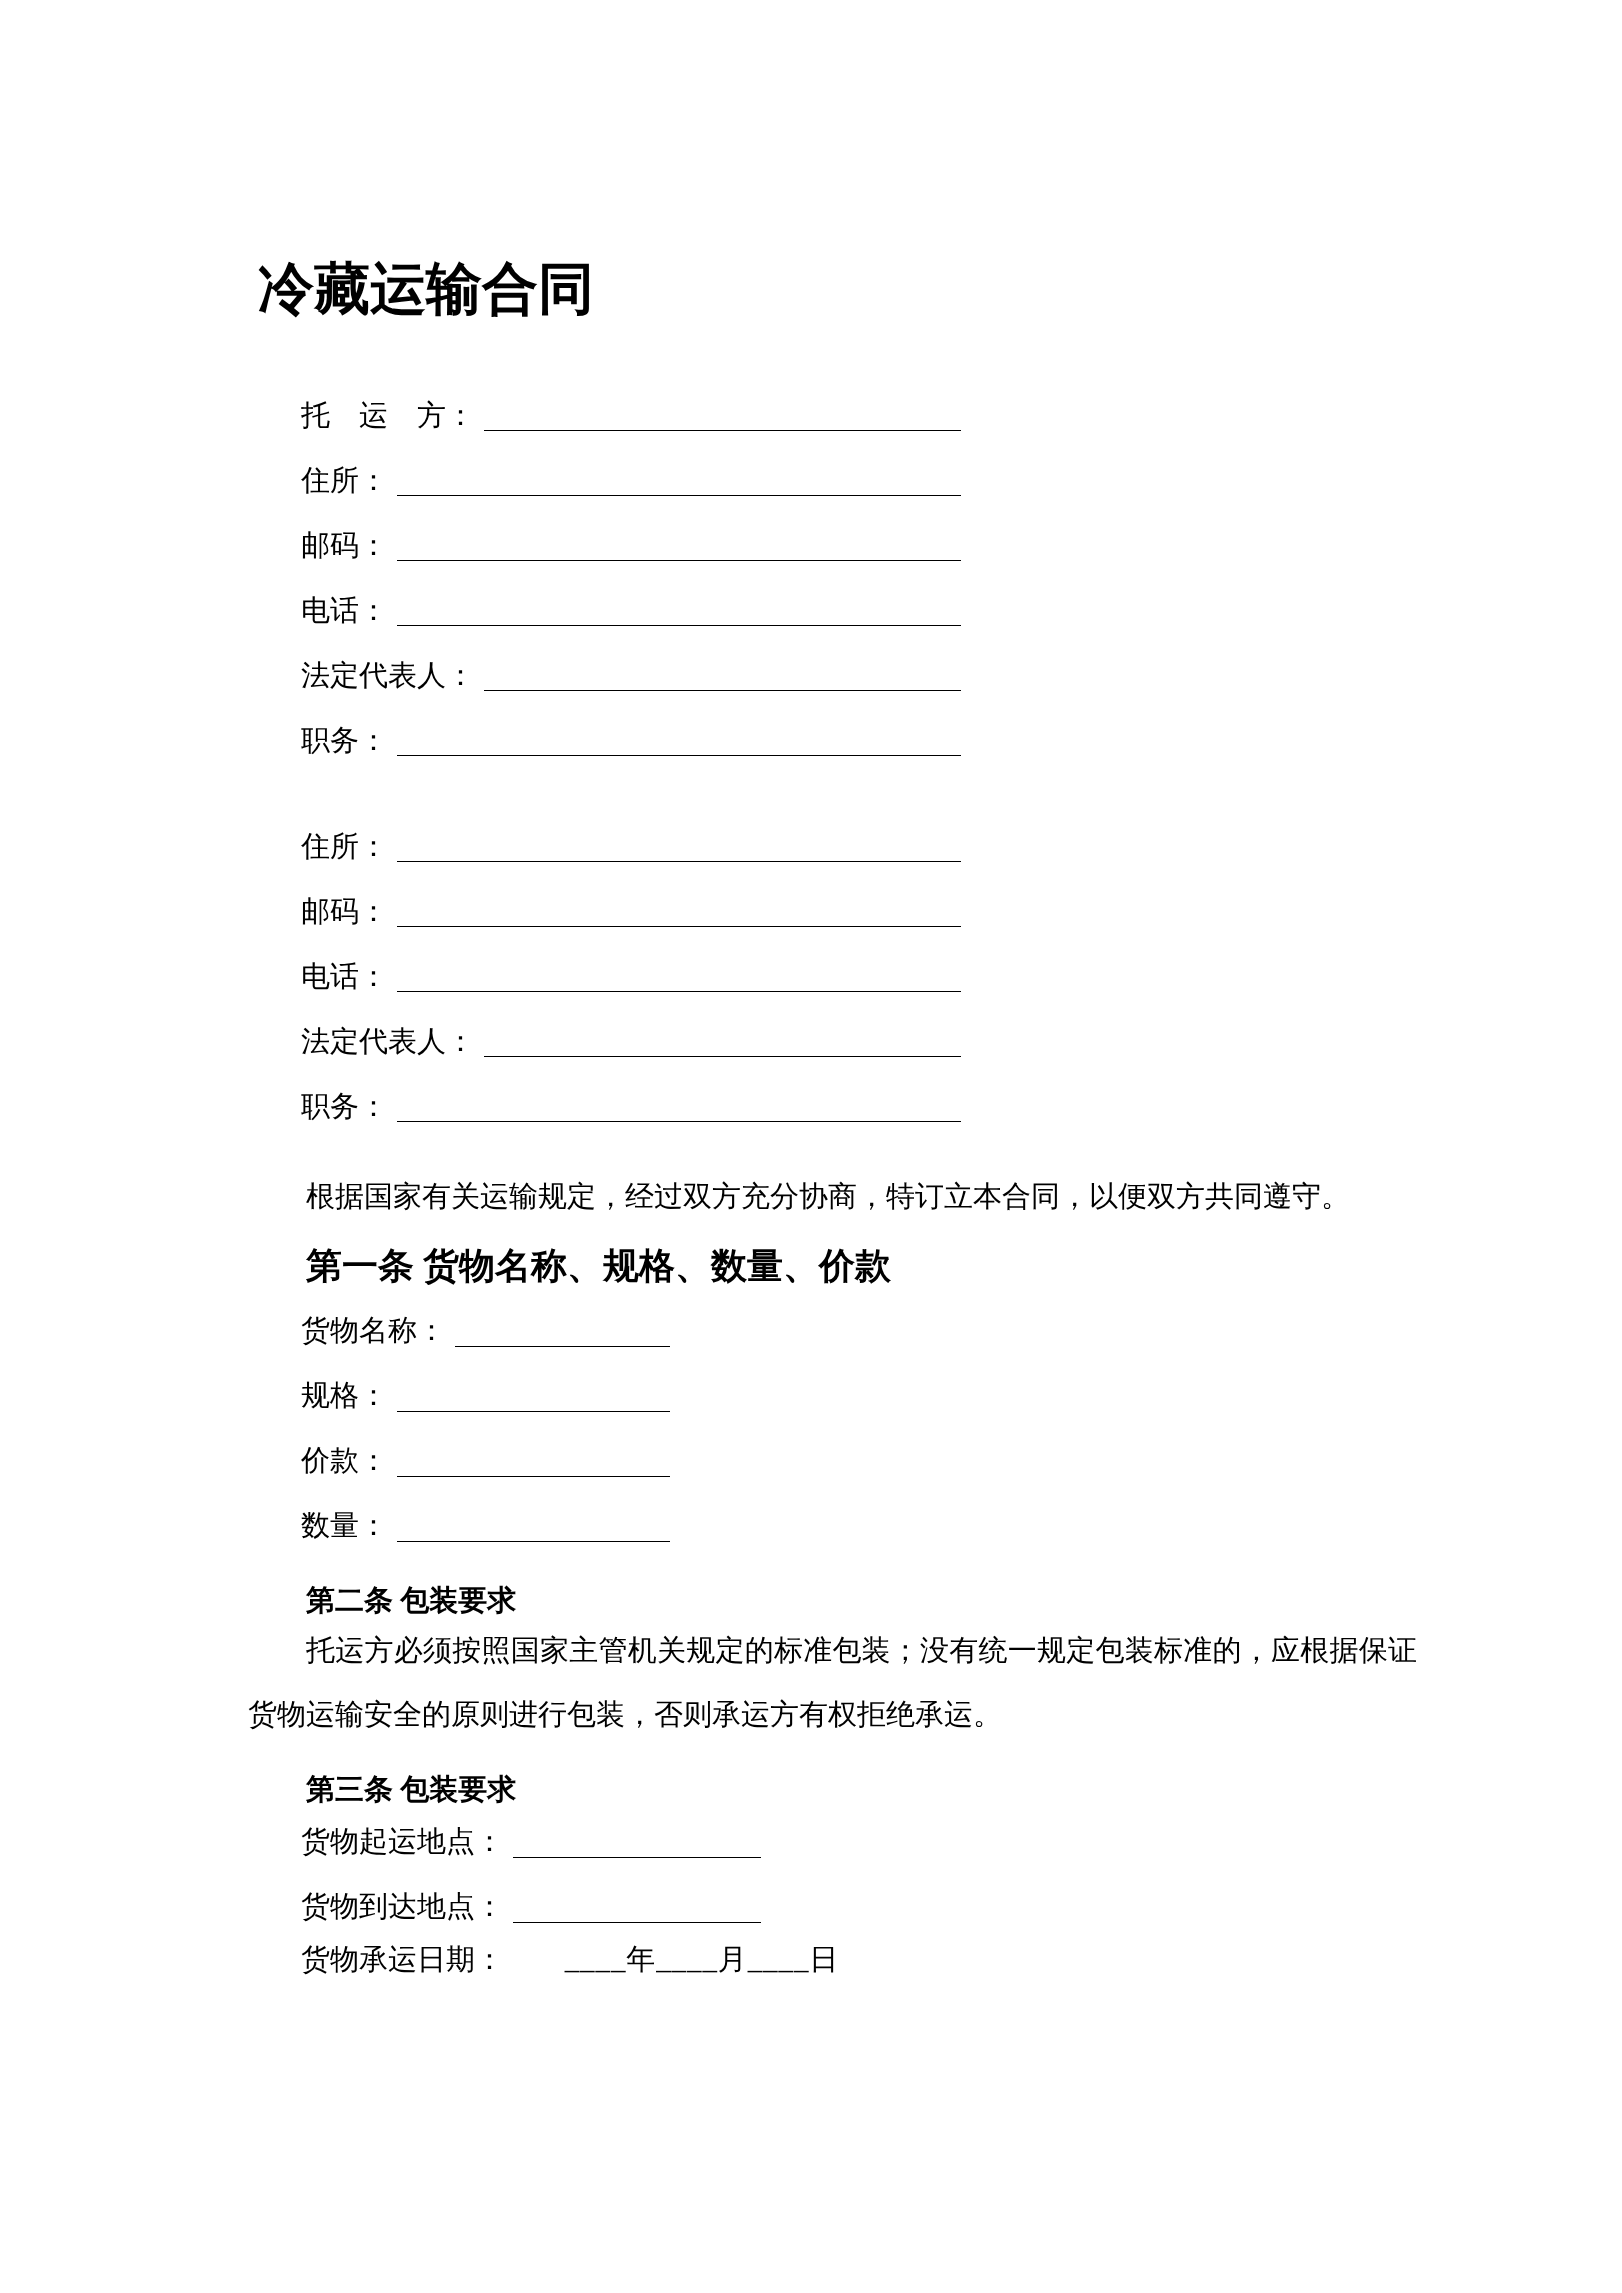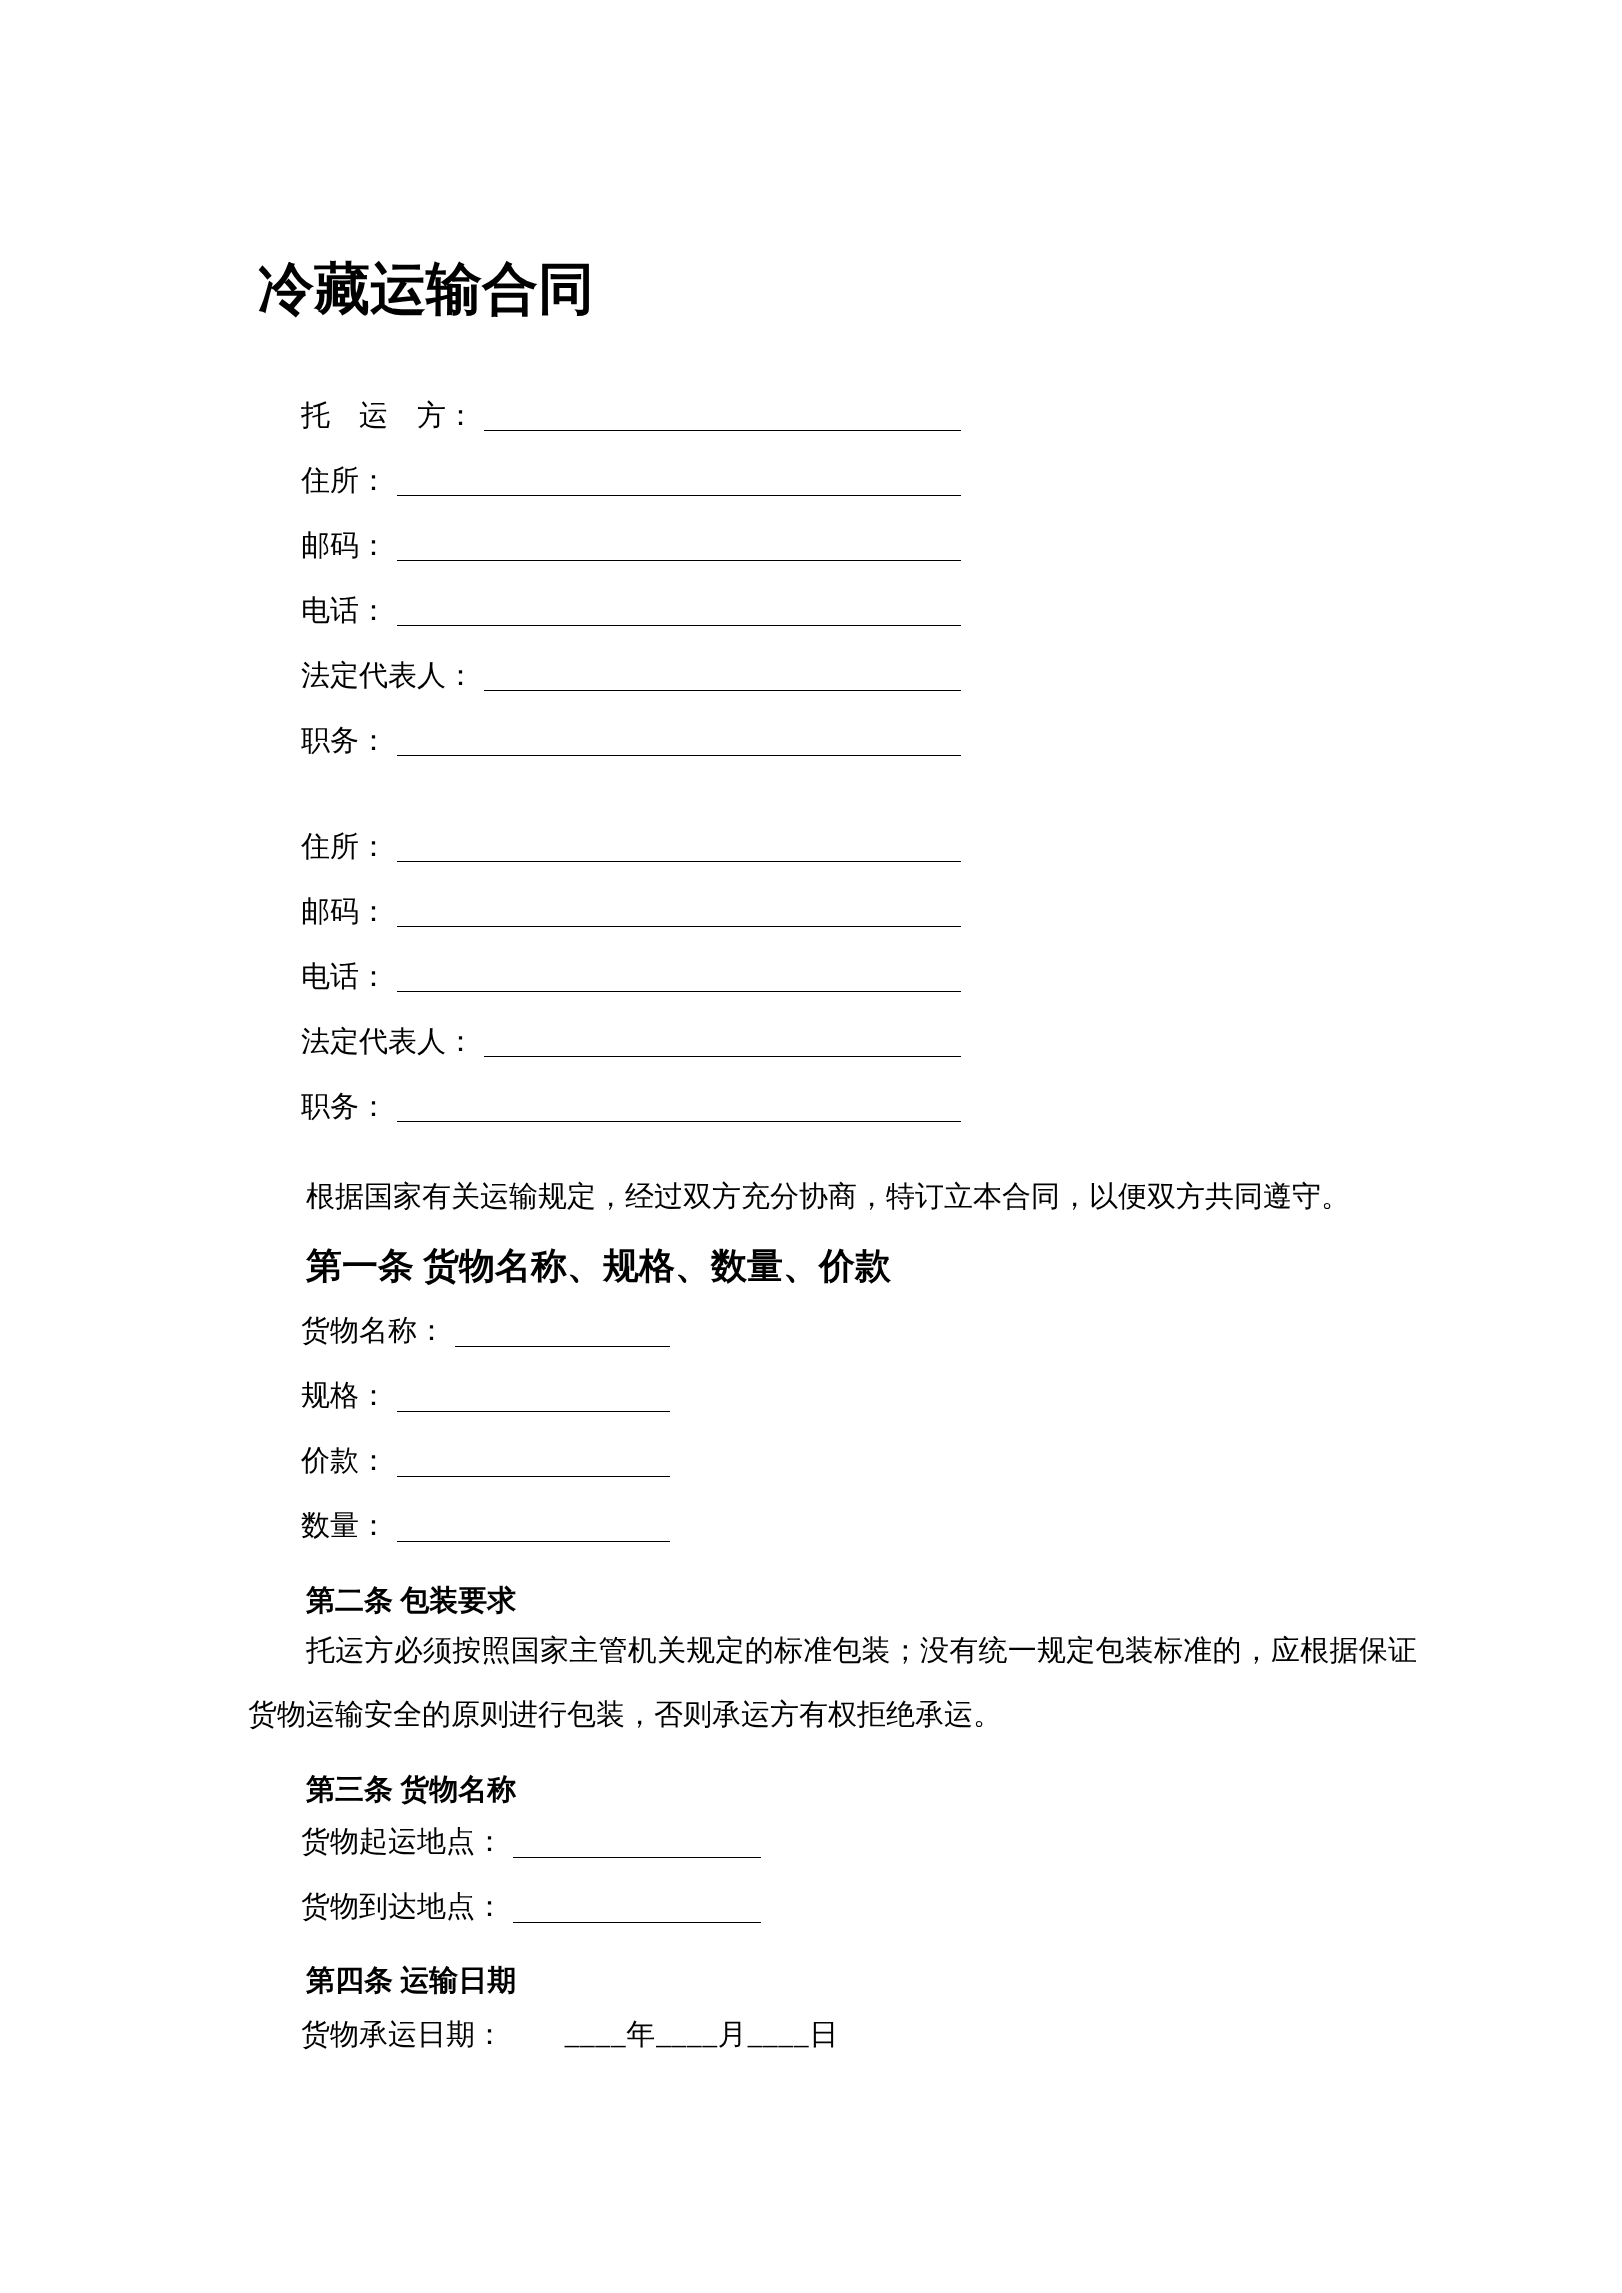--- a/index.html
+++ b/index.html
@@ -166,33 +166,32 @@
       </div>
       <div class="frow w-s1">
         <span class="lbl">数量：</span>
         <span class="blank"></span>
       </div>
     </div>
 
     <h2 class="sec-h h2-m">第二条 包装要求</h2>
     <p class="para body-para">托运方必须按照国家主管机关规定的标准包装；没有统一规定包装标准的，应根据保证货物运输安全的原则进行包装，否则承运方有权拒绝承运。</p>
 
-    <h2 class="sec-h h3-m">第三条 货物名称</h2>
+    <h2 class="sec-h h3-m">第三条 包装要求</h2>
     <div class="rows-s3">
       <div class="frow w-s3">
         <span class="lbl">货物起运地点：</span>
         <span class="blank"></span>
       </div>
       <div class="frow w-s3">
         <span class="lbl">货物到达地点：</span>
         <span class="blank"></span>
       </div>
     </div>
 
-    <h2 class="sec-h h4-m">第四条 运输日期</h2>
     <div class="frow-date">
       <span class="lbl">货物承运日期：</span>
       <span class="lbl date-val">____年____月____日</span>
     </div>
 
   </div>
 </div>
 
 
 </body></html>

